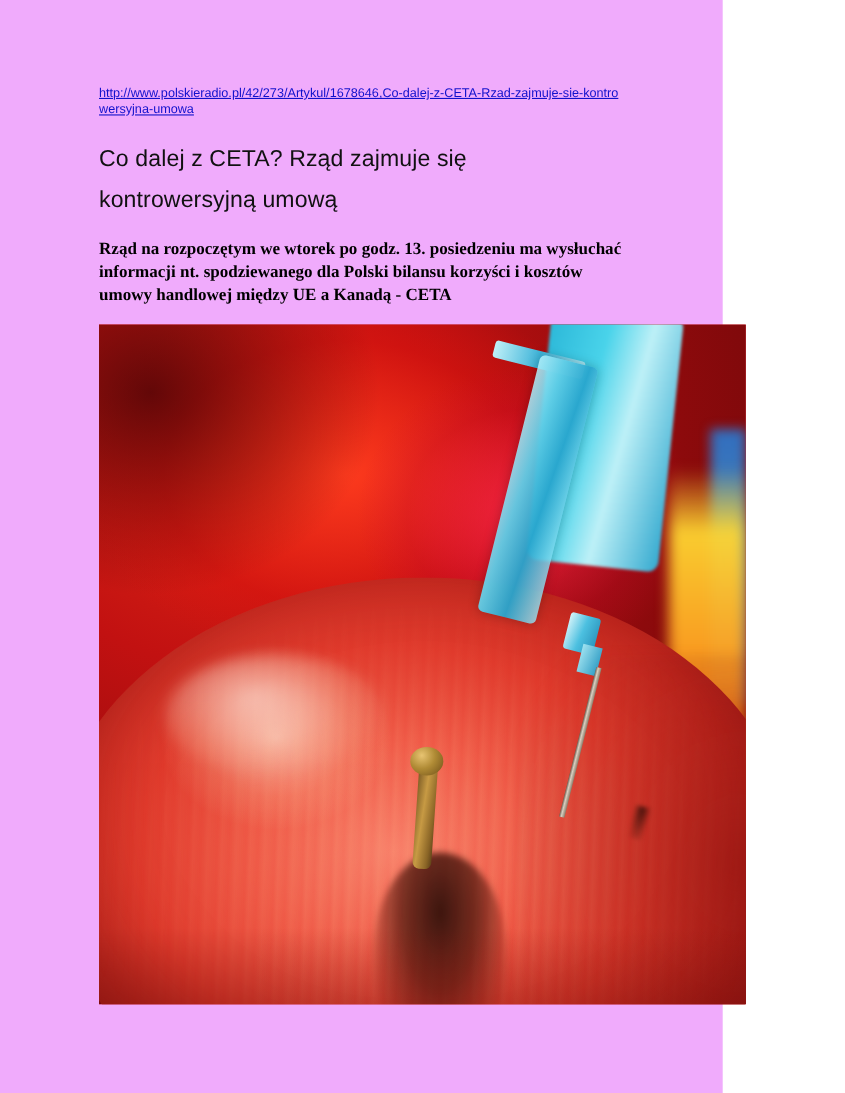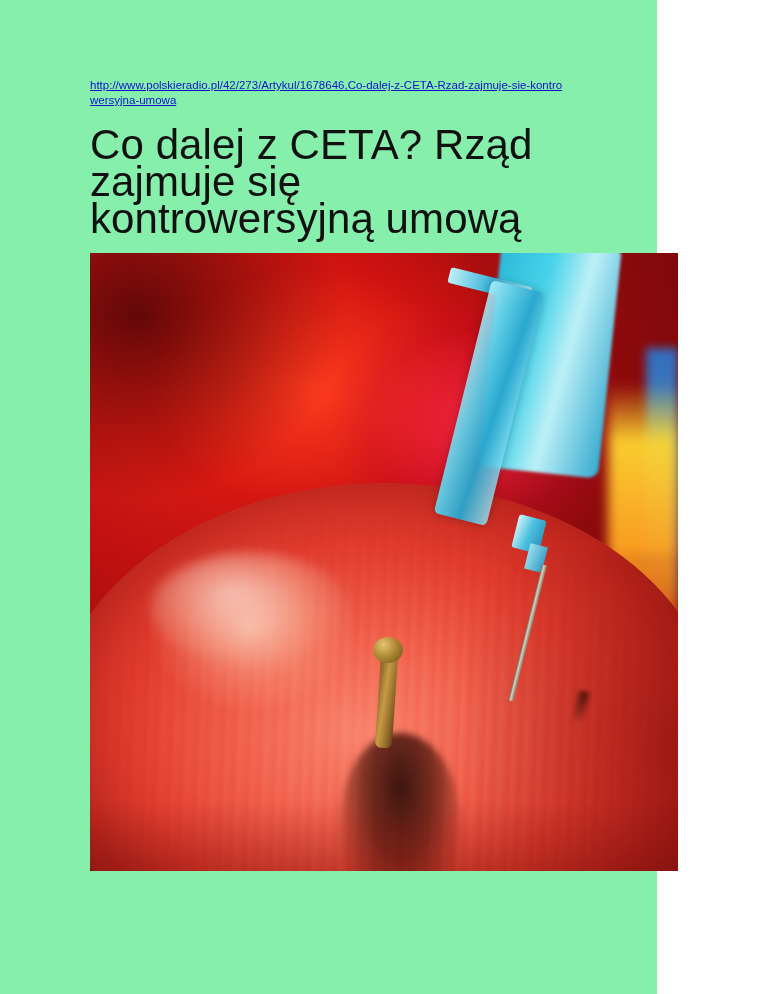--- a/index.html
+++ b/index.html
@@ -11,40 +11,40 @@
     width: 768px;
     height: 994px;
     font-family: "Liberation Sans", sans-serif;
     color: #000000;
     overflow: hidden;
   }
   .page {
     position: relative;
     width: 657px;
     height: 994px;
-    background: #86efac;
+    background: #f0abfc;
     box-sizing: border-box;
     padding: 78px 90px 0 90px;
   }
   .source-url {
     font-family: "Liberation Sans", sans-serif;
     font-size: 11.5px;
     line-height: 15px;
     color: #1111cc;
     text-decoration: underline;
     word-break: break-all;
     display: block;
     max-width: 500px;
     margin: 0 0 18px 0;
     cursor: pointer;
   }
   .headline {
     font-family: "Liberation Sans", sans-serif;
     font-weight: normal;
-    font-size: 42px;
+    font-size: 21px;
     line-height: 37px;
     margin: 0 0 16px 0;
     color: #111111;
     letter-spacing: 0.1px;
     max-width: 580px;
   }
   .timestamp {
     font-family: "Liberation Serif", serif;
     font-size: 15px;
     line-height: 20px;
@@ -277,20 +277,21 @@
 </head>
 <body>
 
 <div class="page">
 
   <a class="source-url" href="#">http://www.polskieradio.pl/42/273/Artykul/1678646,Co-dalej-z-CETA-Rzad-zajmuje-sie-kontrowersyjna-umowa</a>
 
   <h1 class="headline">Co dalej z CETA? Rząd zajmuje się kontrowersyjną umową</h1>
 
 
+  <p class="lead">Rząd na rozpoczętym we wtorek po godz. 13. posiedzeniu ma wysłuchać informacji nt. spodziewanego dla Polski bilansu korzyści i kosztów umowy handlowej między UE a Kanadą - CETA</p>
 
   <div class="photo">
     <div class="layer bg-base"></div>
     <div class="layer bg-blob1"></div>
     <div class="layer bg-blob2"></div>
     <div class="band-blue"></div>
     <div class="band-yellow"></div>
     <div class="vial"></div>
     <div class="layer bg-vignette"></div>
 

